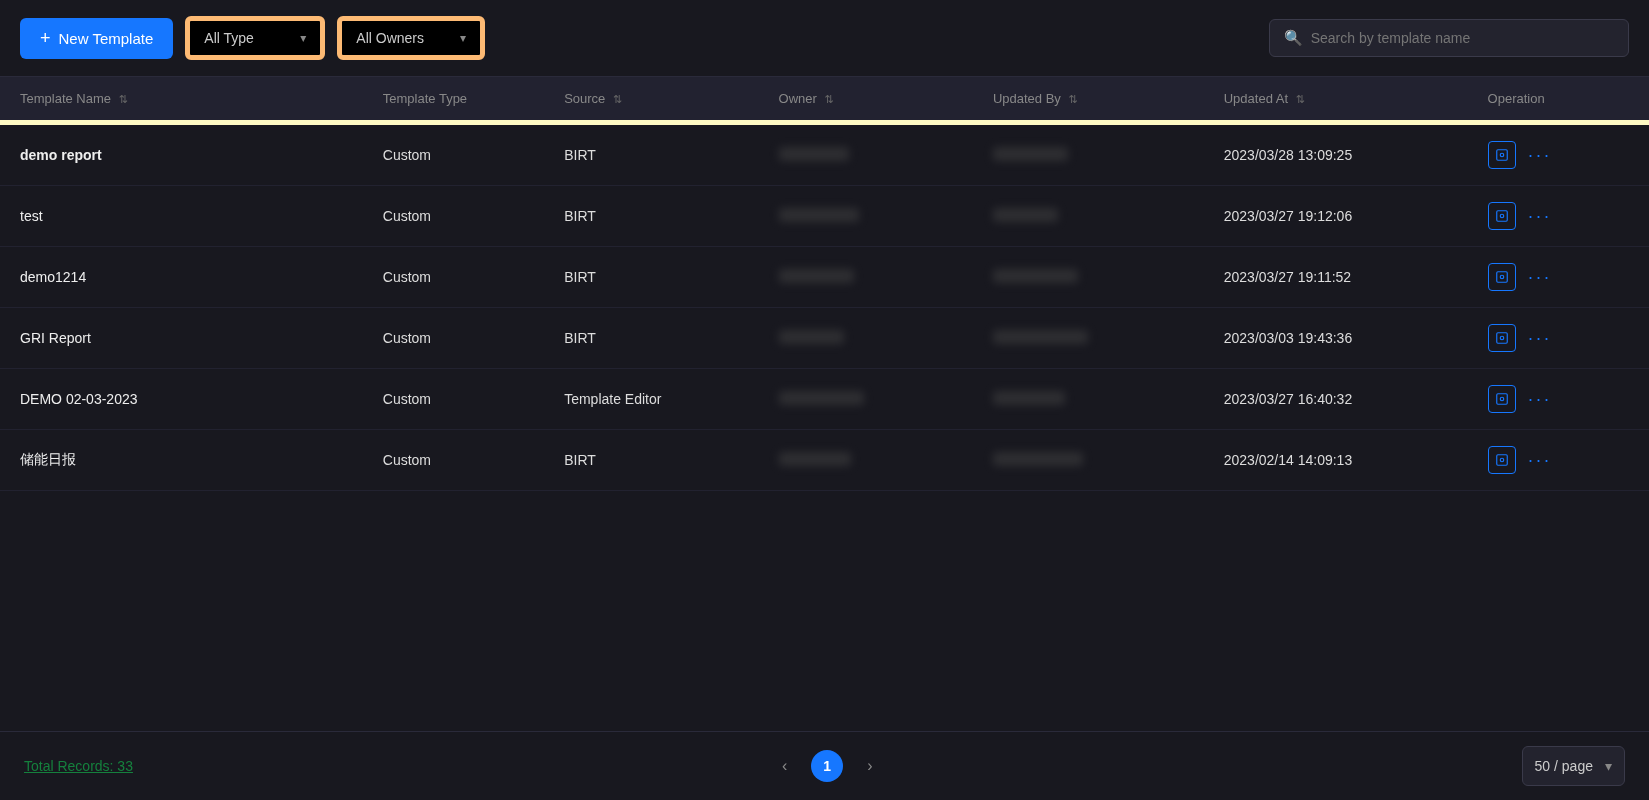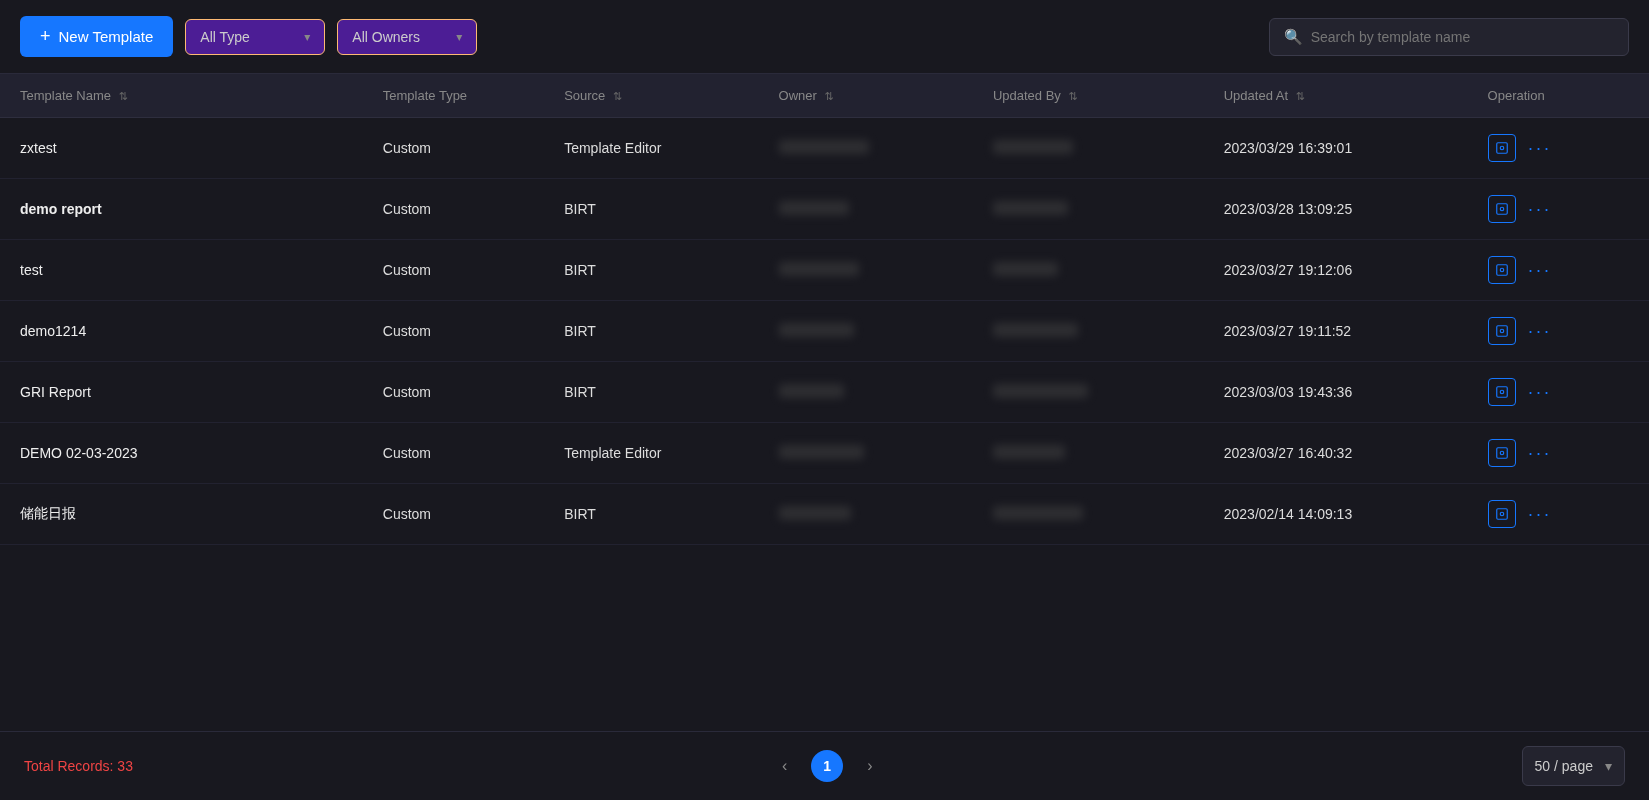--- a/index.html
+++ b/index.html
@@ -47,22 +47,22 @@
     }
     .new-template-btn .plus-icon {
       font-size: 18px;
       font-weight: 300;
     }
 
     .dropdown-select {
       display: flex;
       align-items: center;
       justify-content: space-between;
-      background: #4c1d95;
-      border: 1px solid #fdba74;
+      background: #000000;
+      border: 5px solid #fdba74;
       border-radius: 6px;
       padding: 9px 14px;
       color: #ccc;
       cursor: pointer;
       min-width: 140px;
       gap: 36px;
       font-size: 14px;
     }
     .dropdown-select .chevron {
       color: #888;
@@ -100,21 +100,21 @@
       overflow-x: hidden;
     }
 
     table {
       width: 100%;
       border-collapse: collapse;
     }
 
     thead tr {
       background: #222230;
-      border-bottom: 1px solid #fef9c3;
+      border-bottom: 5px solid #fef9c3;
     }
 
     thead th {
       padding: 14px 20px;
       text-align: left;
       color: #888;
       font-weight: 400;
       font-size: 13px;
       white-space: nowrap;
       border-bottom: 1px solid #2e2e3e;
@@ -176,22 +176,23 @@
     .footer {
       display: flex;
       align-items: center;
       justify-content: space-between;
       padding: 14px 24px;
       background: #18181f;
       border-top: 1px solid #2a2a3a;
     }
 
     .total-records {
-      color: #ef4444;
-      font-size: 14px;
+      color: #15803d;
+      font-size: 14px;
+      text-decoration: underline;
     }
 
     .pagination {
       display: flex;
       align-items: center;
       gap: 16px;
     }
 
     .page-btn {
       background: transparent;
@@ -285,43 +286,20 @@
           </th>
           <th class="col-updat">
             Updated At <span class="sort-icon">⇅</span>
           </th>
           <th class="col-op">Operation</th>
         </tr>
       </thead>
       <tbody id="table-body">
 
           <tr>
-      <td style="font-weight:500; color:#eee;">zxtest</td>
-      <td>Custom</td>
-      <td style="font-weight:500;">Template Editor</td>
-      <td>
-        <span class="blurred-text" style="width:90px;"></span>
-      </td>
-      <td>
-        <span class="blurred-text" style="width:80px;"></span>
-      </td>
-      <td>2023/03/29 16:39:01</td>
-      <td>
-        <div class="action-icons">
-          <div class="preview-icon-btn" title="Preview">
-            <svg width="14" height="14" viewBox="0 0 24 24" fill="none" stroke="#1677ff" stroke-width="2">
-              <rect x="3" y="3" width="18" height="18" rx="2"></rect>
-              <circle cx="12" cy="12" r="3"></circle>
-            </svg>
-          </div>
-          <span class="more-btn" title="More">···</span>
-        </div>
-      </td>
-    </tr>
-          <tr>
       <td style="font-weight:700; color:#eee;">demo report</td>
       <td>Custom</td>
       <td style="font-weight:500;">BIRT</td>
       <td>
         <span class="blurred-text" style="width:70px;"></span>
       </td>
       <td>
         <span class="blurred-text" style="width:75px;"></span>
       </td>
       <td>2023/03/28 13:09:25</td>

